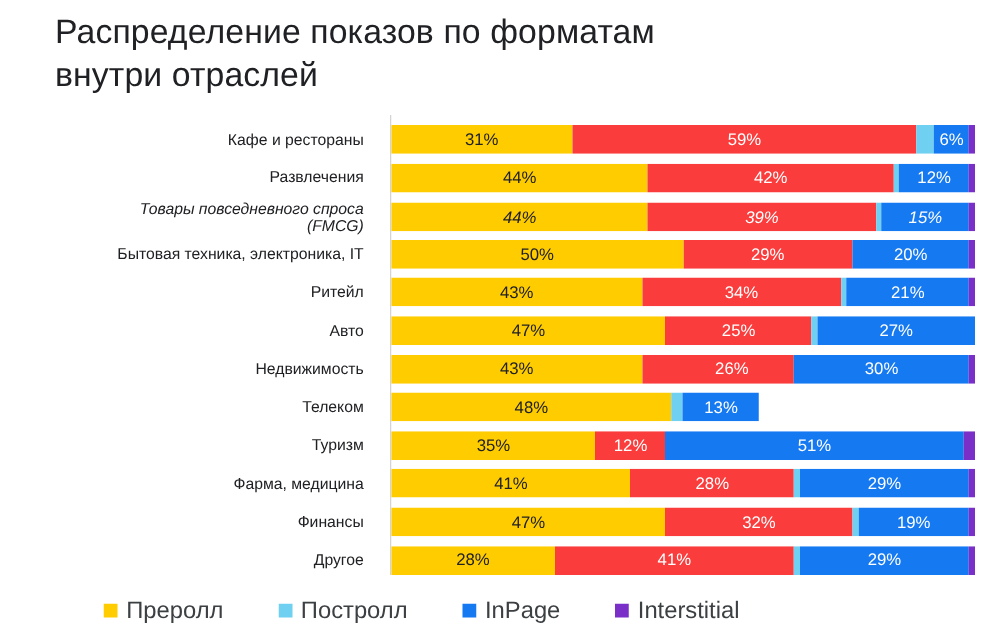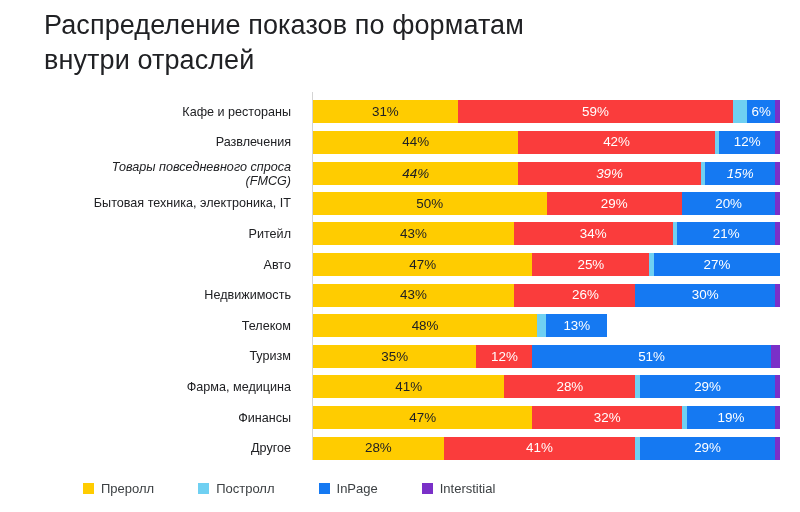--- a/index.html
+++ b/index.html
@@ -121,21 +121,21 @@
     align-items: center;
     margin-right: 44px;
   }
   .legend-swatch {
     width: 11px;
     height: 11px;
     margin-right: 7px;
     flex: 0 0 auto;
   }
   .legend-label {
-    font-size: 13px;
+    font-size: 19px;
     color: #3c4043;
     line-height: 1;
     white-space: nowrap;
   }
 </style>
 </head>
 <body>
 
 <div id="chart-root">
 

